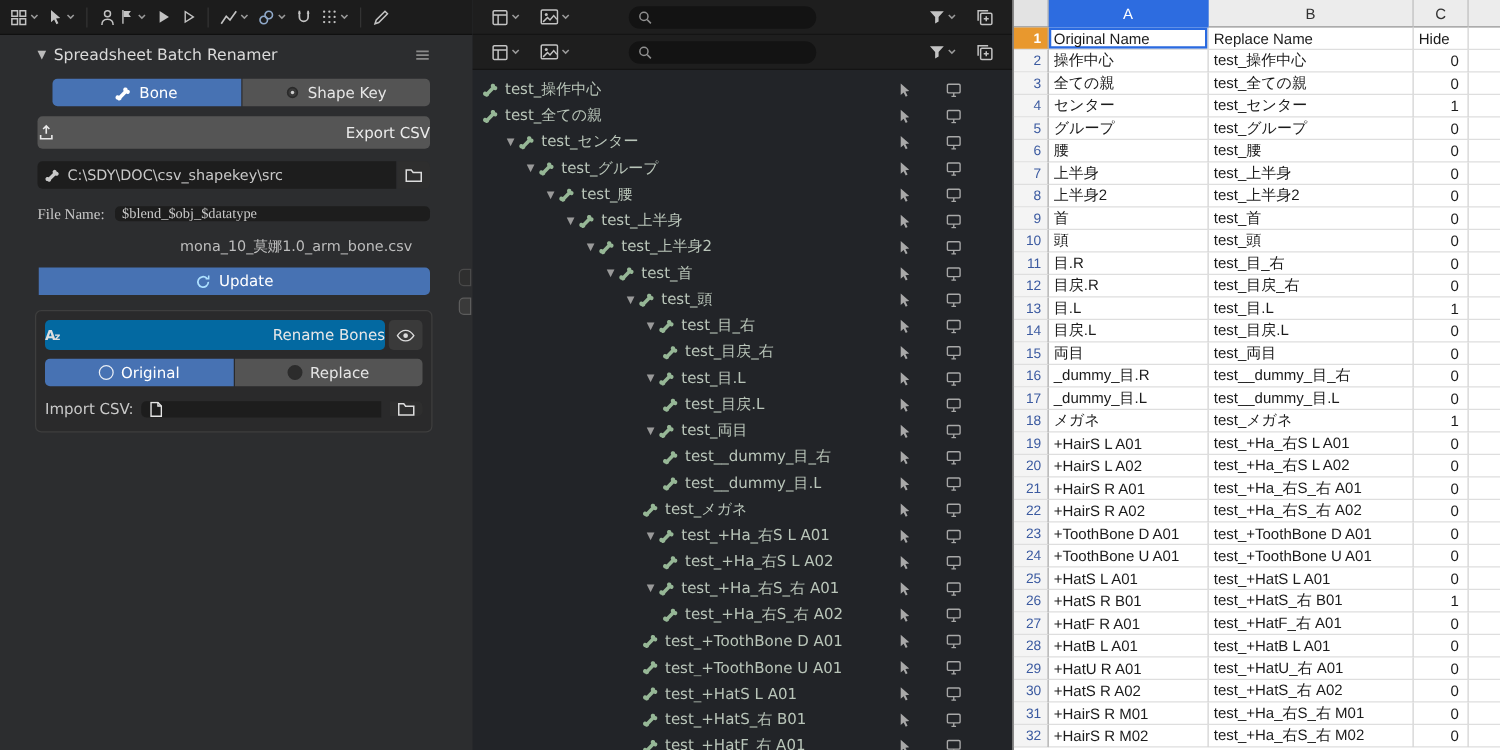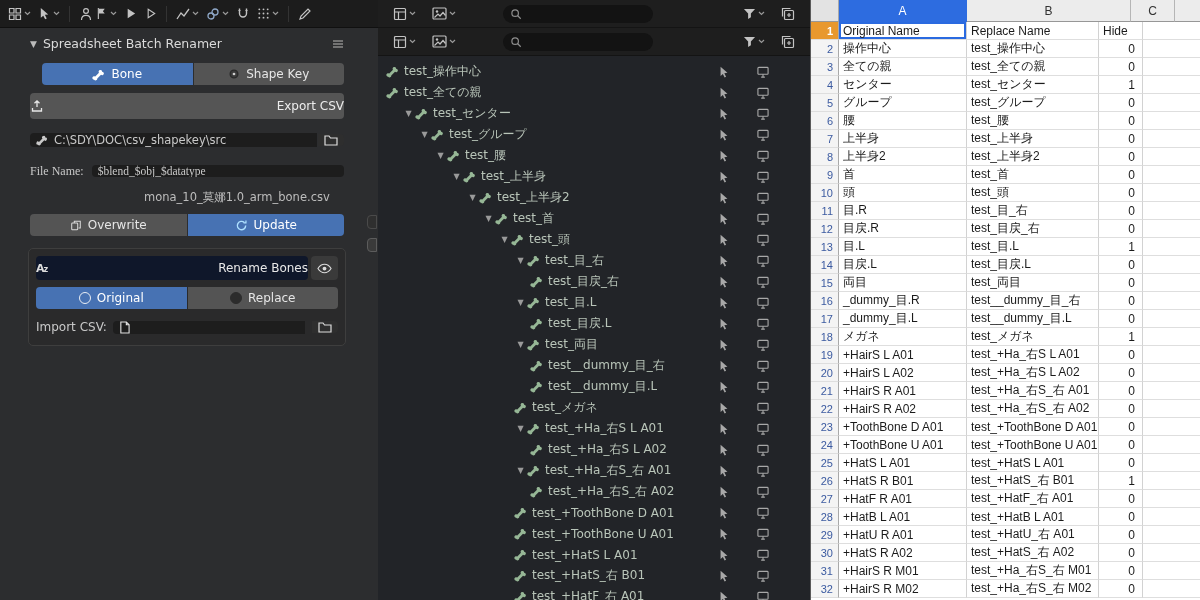--- a/index.html
+++ b/index.html
@@ -21,31 +21,31 @@
   .pcaret{font-size:9px;color:#bbb;}
   .rowflex{display:flex;}
   .seg-row{height:22px;margin:12px 2px 8px 2px;padding-left:12px;}
   .seg{flex:1;display:flex;align-items:center;justify-content:center;gap:6px;font-size:12px;}
   .seg-left{border-radius:4px 0 0 4px;}
   .seg-right{border-radius:0 4px 4px 0;margin-left:1px;}
   .blue{background:#4772b3;color:#fff;}
   .gray{background:#545454;color:#e6e6e6;}
   .btn{display:flex;align-items:center;justify-content:space-between;gap:8px;font-size:12px;border-radius:4px;}
   .btn-export{height:26px;margin:0 2px 10px 2px;background:#555;color:#ececec;}
-  .path-row{height:22px;margin:0 2px 9px 2px;align-items:center;}
+  .path-row{height:22px;margin:0 2px 9px 2px;}
   .field{flex:1;min-width:0;background:#1d1d1d;color:#c9c9c9;font-size:11.5px;display:flex;align-items:center;gap:6px;padding:0 6px;border-radius:4px 0 0 4px;white-space:nowrap;overflow:hidden;}
   .sq-btn{width:26px;flex:none;background:#2e2e2e;display:flex;align-items:center;justify-content:center;border-radius:0 4px 4px 0;margin-left:1px;}
   .fname-row{height:22px;margin:0 2px 6px 2px;display:flex;align-items:center;gap:8px;font-family:Liberation Serif, serif;}
   .plabel{font-size:12px;color:#c9c9c9;flex:none;}
   .fname-row .field{border-radius:4px;}
   .result-row{height:18px;margin:0 2px 8px 116px;display:flex;align-items:center;color:#bdbdbd;font-size:11.5px;white-space:nowrap;}
   .ou-row{height:22px;margin:0 2px 12px 2px;}
   .subpanel{border:1px solid #3e3e3e;background:#2a2a2b;border-radius:5px;padding:7px;margin:0 0 0 0;}
   .rename-row{height:24px;display:flex;gap:3px;margin-bottom:7px;}
-  .btn-rename{flex:1;background:#0f172a;color:#e8e8e8;}
+  .btn-rename{flex:1;background:#0369a1;color:#e8e8e8;}
   .btn-eye{width:27px;flex:none;background:#3a3a3a;border-radius:4px;display:flex;align-items:center;justify-content:center;}
   .az{font-size:11px;font-weight:bold;color:#ddd;letter-spacing:-1px;}
   .or-row{height:22px;display:flex;margin-bottom:7px;}
   .radio{width:10px;height:10px;border-radius:50%;flex:none;}
   .radio-o{border:1.5px solid #e9eef5;background:transparent;}
   .radio-f{border:1.5px solid #2c2c2c;background:#2c2c2c;}
   .import-row{height:22px;display:flex;align-items:center;gap:6px;}
   .import-row .field{border-radius:4px 0 0 4px;}
 
   
@@ -77,21 +77,21 @@
   .chead{display:flex;align-items:center;justify-content:center;font-size:12px;color:#333;background:#ececec;border-right:1px solid #b5b5b5;border-bottom:1px solid #979797;box-sizing:border-box;}
   .chead.w-a{width:128px;}
   .chead.sel-col{background:#2d6ce0;color:#fff;border-color:#2d6ce0;}
   .chead.w-b{width:164px;}
   .chead.w-c{width:44px;}
   .chead.w-d{flex:1;border-right:none;}
   .srow{display:flex;height:18px;}
   .cell{font-size:12px;color:#1b1b1b;border-right:1px solid #d2d2d2;border-bottom:1px solid #dedede;display:flex;align-items:center;padding:0 4px;overflow:hidden;white-space:nowrap;box-sizing:border-box;}
   .num{width:28px;flex:none;background:#f4f4f4;color:#3b5aa0;justify-content:flex-end;border-right:1px solid #a9a9a9;font-size:11px;padding-right:5px;}
   .ca{width:128px;}
-  .cb{width:132px;}
+  .cb{width:164px;}
   .cc{width:44px;justify-content:flex-end;padding-right:7px;}
   .cd{flex:1;border-right:none;}
   .r1 .num{background:#e8982e;color:#fff;font-weight:bold;}
   .r1 .ca{box-shadow:inset 0 0 0 2px #2a6ae0;}
   .r1 .cc{justify-content:flex-start;}
 </style>
 </head>
 <body>
 
 <div id="root">
@@ -237,27 +237,20 @@
       <div class="fname-row">
         <span class="plabel">File Name:</span>
         <div class="field">
           <span>$blend_$obj_$datatype</span>
         </div>
       </div>
 
       <div class="result-row">mona_10_莫娜1.0_arm_bone.csv</div>
 
       <div class="rowflex ou-row">
-        <div class="seg seg-left gray">
-          <svg width="12" height="13" viewBox="0 0 14 14" fill="none" stroke="#dadada" stroke-width="1.2">
-              <rect x="2" y="4" width="7" height="8" rx="1"></rect>
-              <path d="M5 4V2h7v8h-2"></path>
-            </svg>
-          <span>Overwrite</span>
-        </div>
         <div class="seg seg-right blue">
           <svg width="13" height="13" viewBox="0 0 14 14" fill="none" stroke="#aee0ff" stroke-width="1.5">
               <path d="M11.5 7a4.5 4.5 0 1 1-1.4-3.2"></path>
               <path d="M11.8 1.6v2.6H9.2" stroke-width="1.3"></path>
             </svg>
           <span>Update</span>
         </div>
       </div>
 
       <div class="subpanel">

